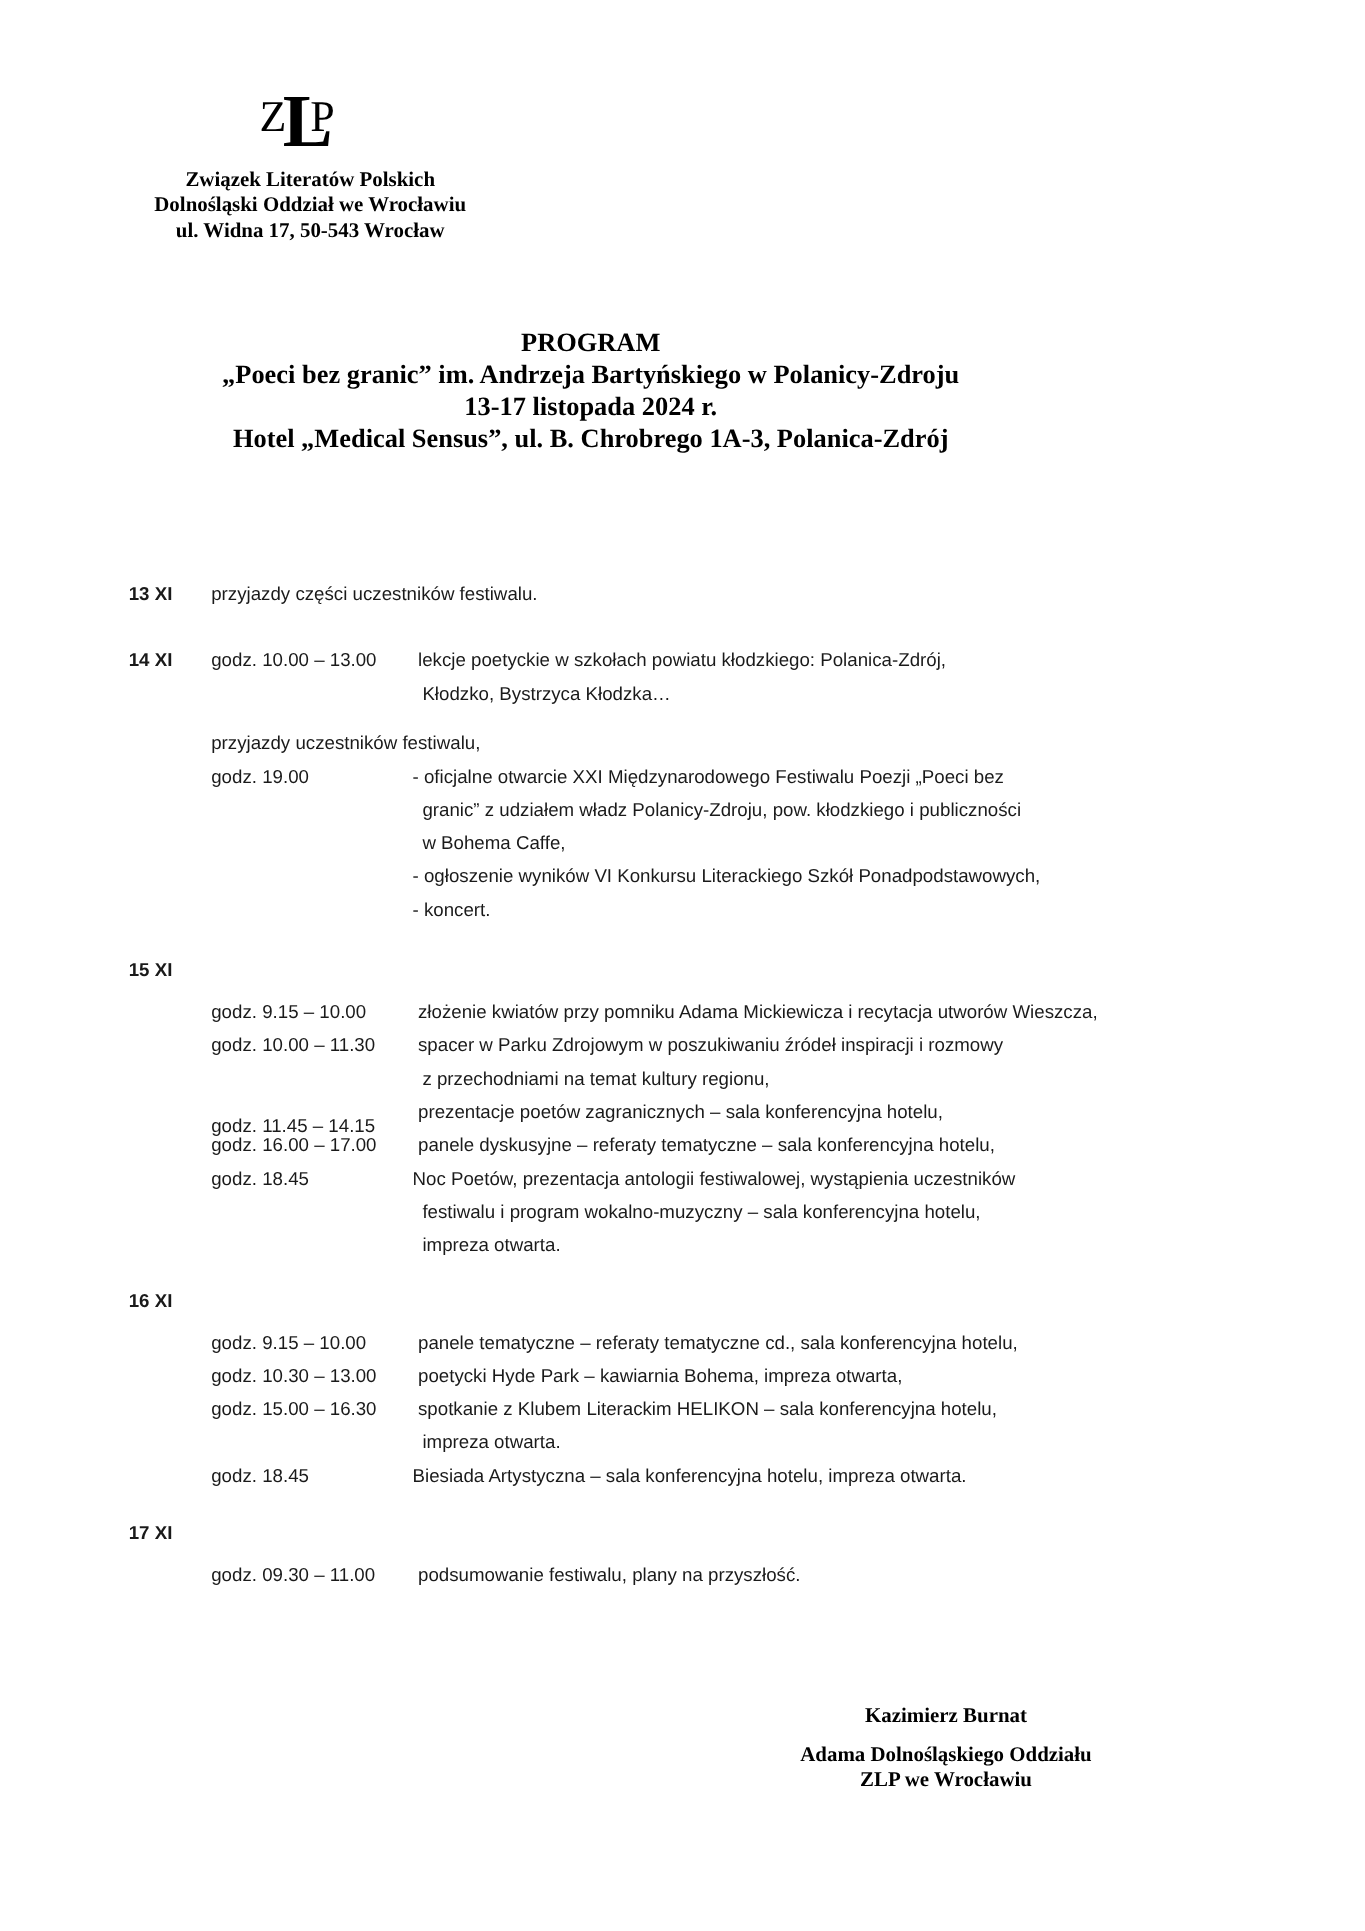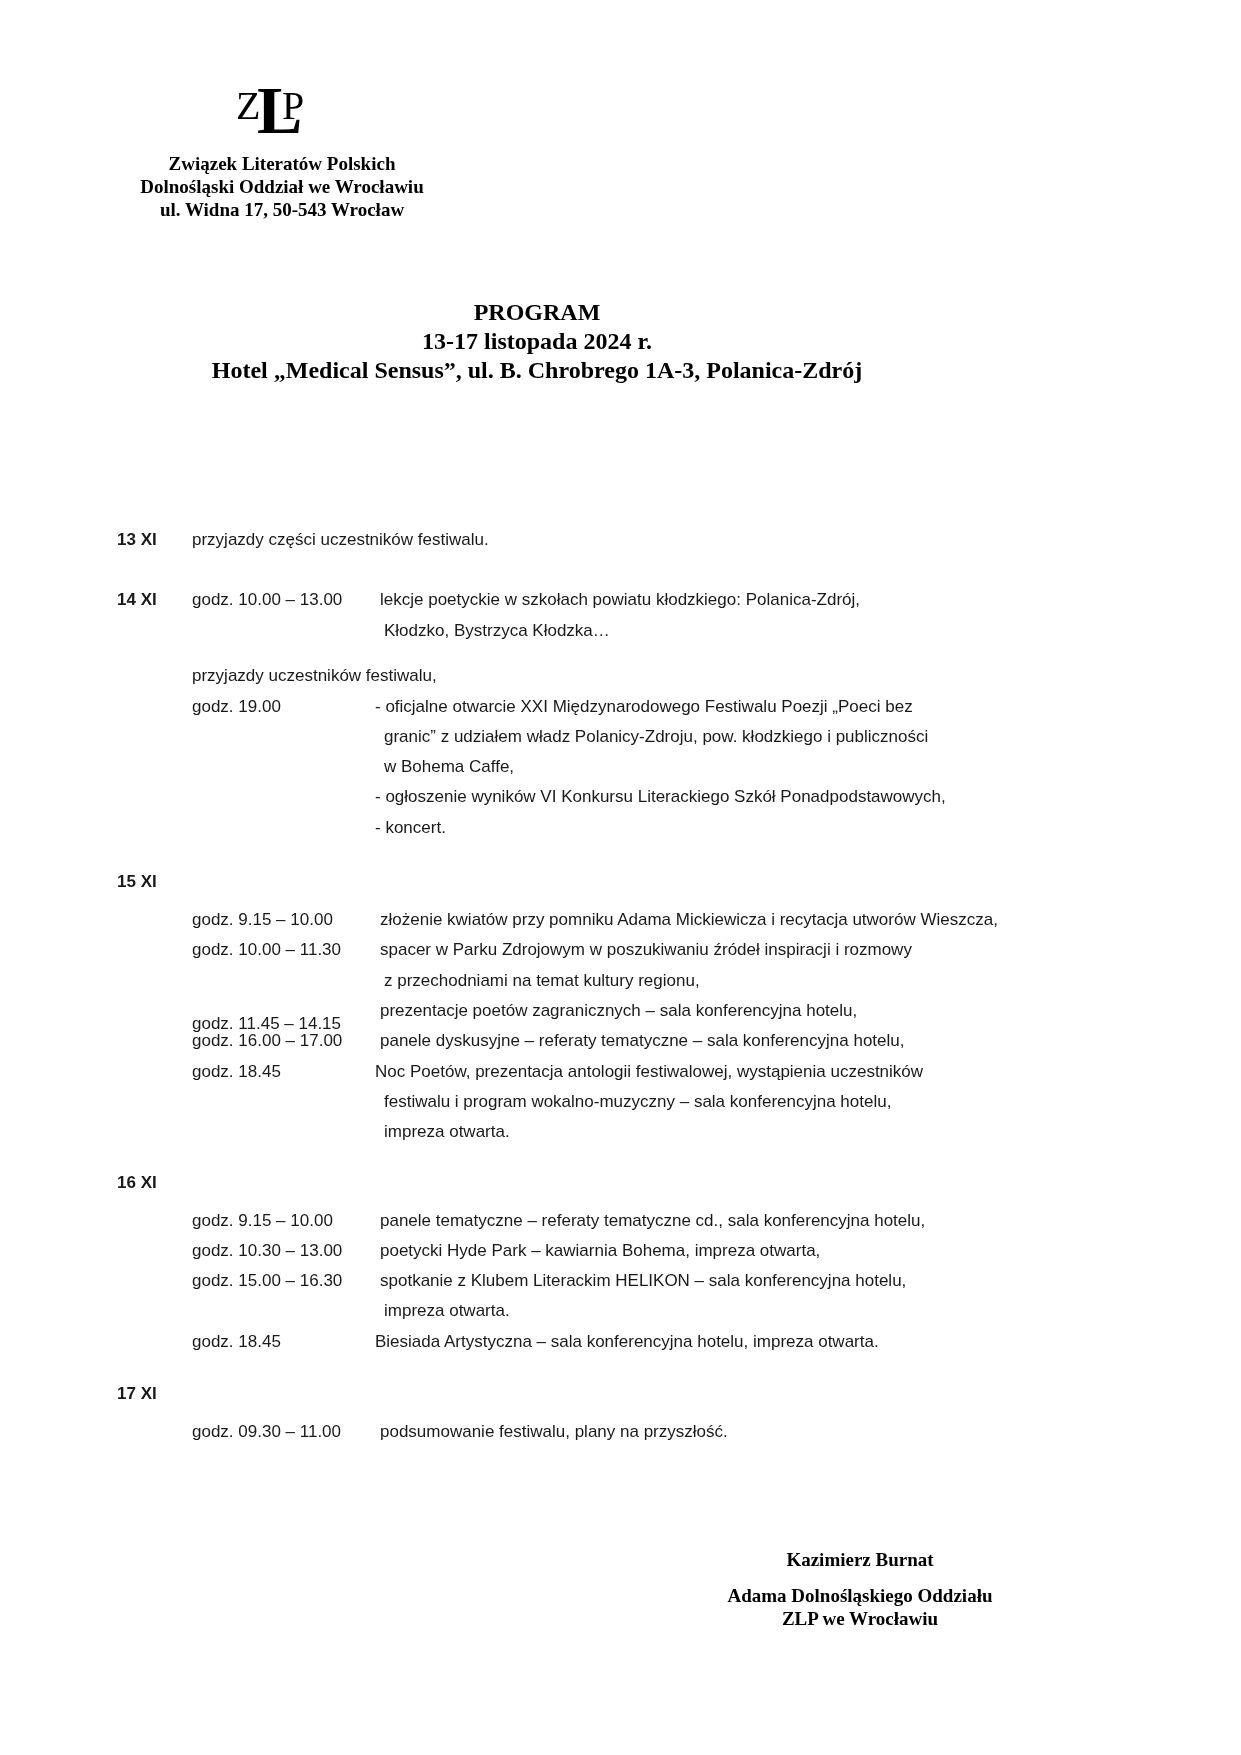--- a/index.html
+++ b/index.html
@@ -124,20 +124,21 @@
 </div>
 
 <div class="org">
   <div>Związek Literatów Polskich</div>
   <div>Dolnośląski Oddział we Wrocławiu</div>
   <div>ul. Widna 17, 50-543 Wrocław</div>
 </div>
 
 <div class="title-block">
   <div>PROGRAM</div>
+  <div>„Poeci bez granic” im. Andrzeja Bartyńskiego w Polanicy-Zdroju</div>
   <div>13-17 listopada 2024 r.</div>
   <div>Hotel „Medical Sensus”, ul. B. Chrobrego 1A-3, Polanica-Zdrój</div>
 </div>
 
 <div class="program">
 
   <div class="day" style="top:0px">13 XI</div>
   <div class="plain" style="top:0px">przyjazdy części uczestników festiwalu.</div>
 
   <div class="day" style="top:60px">14 XI</div>

